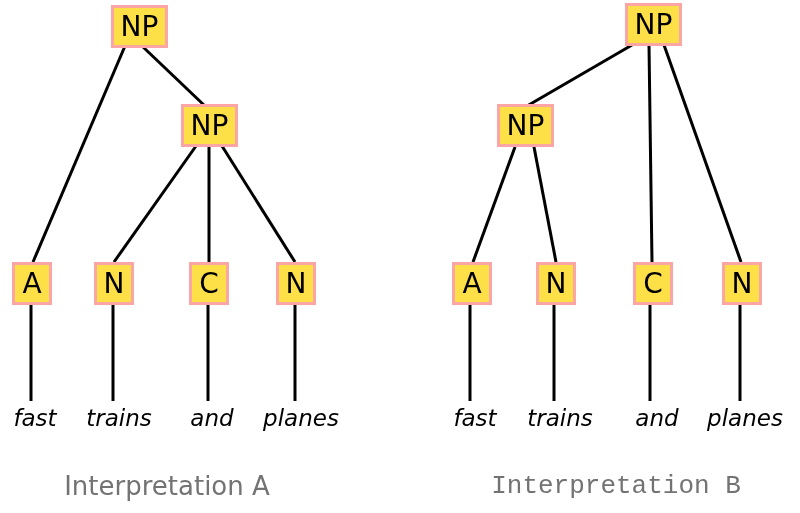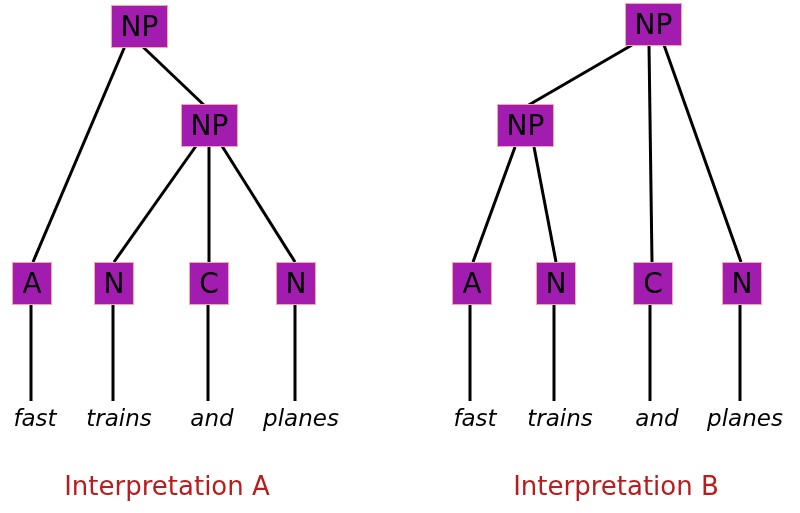--- a/index.html
+++ b/index.html
@@ -21,22 +21,22 @@
     top: 0;
   }
   .edges line {
     stroke: #000000;
     stroke-width: 3;
     stroke-linecap: butt;
   }
   .node {
     position: absolute;
     box-sizing: border-box;
-    border: 1px solid #fca5a5;
-    background: #a21caf;
+    border: 3px solid #fca5a5;
+    background: #fde047;
     display: flex;
     align-items: center;
     justify-content: center;
     font-size: 28px;
     color: #000000;
     line-height: 1;
   }
   .np-node { width: 57px; height: 43px; }
   .leaf-node { width: 40px; height: 43px; }
   .word {
@@ -45,21 +45,21 @@
     font-size: 23px;
     font-style: italic;
     color: #000000;
     white-space: nowrap;
     line-height: 1;
   }
   .caption {
     position: absolute;
     transform: translateX(-50%);
     font-size: 26px;
-    color: #b91c1c;
+    color: #737373;
     white-space: nowrap;
     line-height: 1;
   }
 </style>
 </head>
 <body>
 
 <div class="canvas">
 
   <svg class="edges" width="800" height="513" viewBox="0 0 800 513">
@@ -114,15 +114,15 @@
 
   <div class="node leaf-node" style="left:633px; top:262px;">C</div>
 
   <div class="node leaf-node" style="left:722px; top:262px;">N</div>
 
   <span class="word" style="left:475px; top:407px;">fast</span>
   <span class="word" style="left:560px; top:407px;">trains</span>
   <span class="word" style="left:657px; top:407px;">and</span>
   <span class="word" style="left:745px; top:407px;">planes</span>
 
-  <span class="caption" style="left:616px; top:473px;">Interpretation B</span>
+  <span class="caption" style="left:616px; top:473px;font-family:Liberation Mono, monospace;">Interpretation B</span>
 
 </div>
 
 </body></html>

